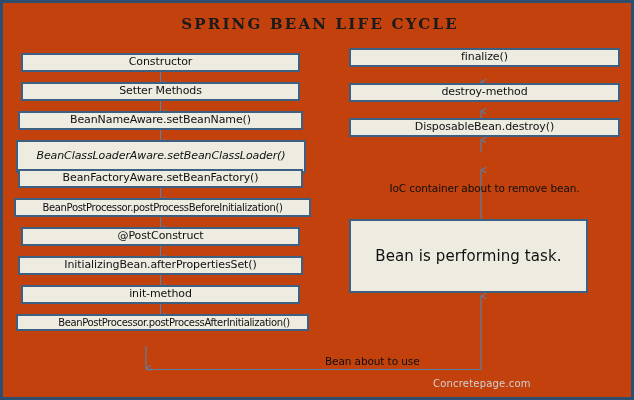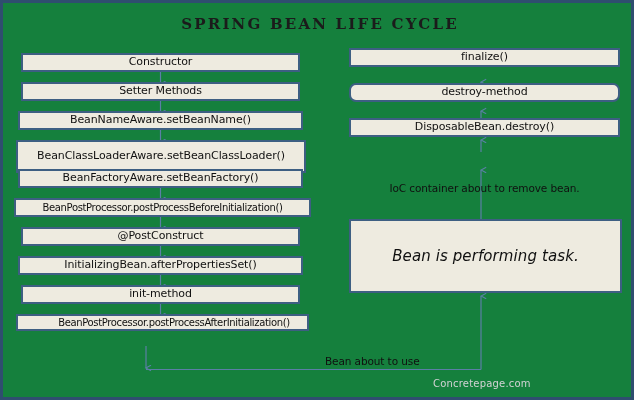--- a/index.html
+++ b/index.html
@@ -5,21 +5,21 @@
   html, body {
     margin: 0;
     padding: 0;
     background: #ffffff;
   }
   #page {
     position: relative;
     width: 634px;
     height: 400px;
     box-sizing: border-box;
-    background: #15803d;
+    background: #c2410c;
     border: 3px solid #2f4e6f;
     overflow: hidden;
     font-family: "DejaVu Sans", sans-serif;
   }
   #title {
     position: absolute;
     left: 0;
     top: 12px;
     width: 634px;
     text-align: center;
@@ -117,33 +117,33 @@
       <line x1="478" y1="217" x2="478" y2="167" marker-end="url(#arrowUp)"></line>
       <line x1="478" y1="149" x2="478" y2="137" marker-end="url(#arrowUp)"></line>
       <line x1="478" y1="120" x2="478" y2="108" marker-end="url(#arrowUp)"></line>
       <line x1="478" y1="91" x2="478" y2="79" marker-end="url(#arrowUp)"></line>
     </g>
   </svg>
 
   <div class="node" style="left:18px;  top:50px;  width:279px; height:19px;">Constructor</div>
   <div class="node" style="left:18px;  top:79px;  width:279px; height:19px;">Setter  Methods</div>
   <div class="node" style="left:15px;  top:108px; width:285px; height:19px;">BeanNameAware.setBeanName()</div>
-  <div class="node" style="left:13px;  top:137px; width:290px; height:33px;">BeanClassLoaderAware.setBeanClassLoader()</div>
+  <div class="node" style="left:13px;  top:137px; width:290px; height:33px;font-style:italic;">BeanClassLoaderAware.setBeanClassLoader()</div>
   <div class="node" style="left:15px;  top:166px; width:285px; height:19px;">BeanFactoryAware.setBeanFactory()</div>
   <div class="node tight" style="left:11px; top:195px; width:297px; height:19px;">BeanPostProcessor.postProcessBeforeInitialization()</div>
   <div class="node" style="left:18px;  top:224px; width:279px; height:19px;">@PostConstruct</div>
   <div class="node" style="left:15px;  top:253px; width:285px; height:19px;">InitializingBean.afterPropertiesSet()</div>
   <div class="node" style="left:18px;  top:282px; width:279px; height:19px;">init-method</div>
   <div class="node tight" style="left:13px; top:311px; width:293px; height:17px;padding-left:23px;">BeanPostProcessor.postProcessAfterInitialization()</div>
 
   <div class="node" style="left:346px; top:45px;  width:271px; height:19px;">finalize()</div>
-  <div class="node" style="left:346px; top:80px;  width:271px; height:19px;border-radius:7px;">destroy-method</div>
+  <div class="node" style="left:346px; top:80px;  width:271px; height:19px;">destroy-method</div>
   <div class="node" style="left:346px; top:115px; width:271px; height:19px;">DisposableBean.destroy()</div>
 
   <div class="caption" style="left:346px; top:179px; width:271px; text-align:center;">IoC container about to remove bean.</div>
 
-  <div class="node big" style="left:346px; top:216px; width:273px; height:74px;font-style:italic;">Bean is performing task.</div>
+  <div class="node big" style="left:346px; top:216px; width:239px; height:74px;">Bean is performing task.</div>
 
   <div class="caption" style="left:322px; top:352px;">Bean about to use</div>
 
   <div id="watermark">Concretepage.com</div>
 
 </div>
 
 </body></html>

